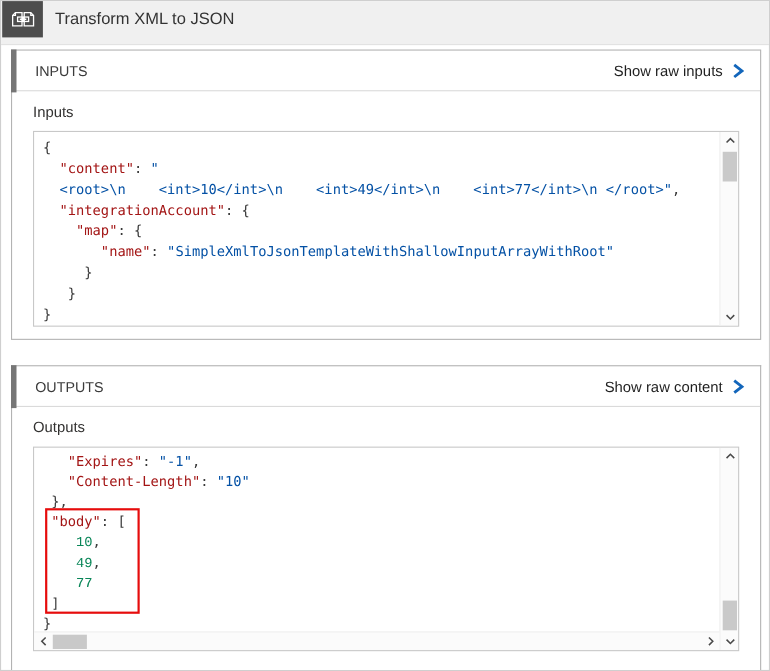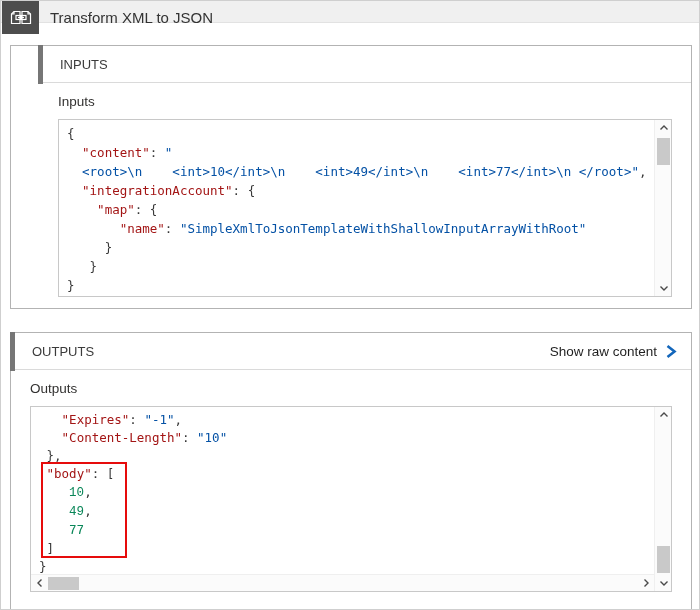--- a/index.html
+++ b/index.html
@@ -3,31 +3,31 @@
 <meta charset="utf-8">
 <style>
   * { margin:0; padding:0; box-sizing:border-box; }
   html,body { background:#fff; }
   body { font-family:"Liberation Sans", sans-serif; }
 
   #app { position:relative; width:700px; height:610px; background:#fff;
          border:1px solid #cfcfcf; overflow:hidden; }
 
   
-  .titlebar { position:absolute; left:0; top:0; width:698px; height:22px;
+  .titlebar { position:absolute; left:0; top:0; width:698px; height:40px;
               background:#f0f0f0; border-bottom:1px solid #e2e2e2; }
   .app-icon { position:absolute; left:1px; top:0; width:37px; height:33px;
               background:#4d4d4d; display:flex; align-items:center; justify-content:center; }
   .app-title { position:absolute; left:49px; top:0; height:33px; line-height:33px;
                font-size:15px; color:#333; }
 
   
   .section { position:absolute; left:9px; width:682px; background:#fff;
              border:1px solid #b3b3b3; }
-  #inputs-section  { top:44px;  height:264px;padding-left:28px; }
+  #inputs-section  { top:44px;  height:264px; }
   #outputs-section { top:331px; height:328px; border-bottom:2px solid #8a8a8a; }
 
   .sec-header { position:relative; height:37px; border-bottom:1px solid #dadada;
                 display:flex; align-items:center; padding:0 14px 0 21px; }
   .accent { position:absolute; left:-1px; top:-1px; width:5px; height:39px; background:#767676; }
   .sec-title { flex:1; font-size:13px; color:#3b3b3b; }
   .show-raw { display:flex; align-items:center; gap:8px; font-size:13.5px; color:#1f1f1f;
               cursor:pointer; }
 
   .sec-body { padding:11px 19px 0 19px; }
@@ -89,20 +89,26 @@
         </g>
       </svg>
     </div>
     <div class="app-title">Transform XML to JSON</div>
   </div>
 
   <div class="section" id="inputs-section">
     <div class="sec-header">
       <div class="accent"></div>
       <div class="sec-title">INPUTS</div>
+      <div class="show-raw">
+        <span>Show raw inputs</span>
+        <svg width="12" height="15" viewBox="0 0 12 15">
+          <path d="M2.5 2 L9.5 7.5 L2.5 13" fill="none" stroke="#1366bb" stroke-width="2.6"></path>
+        </svg>
+      </div>
     </div>
     <div class="sec-body">
       <div class="body-label">Inputs</div>
       <div class="code-box" id="inputs-code-box">
         <div class="code" id="inputs-code"><div class="cl"><span class="tk-p">{</span></div><div class="cl"><span class="tk-p">  </span><span class="tk-k">"content"</span><span class="tk-p">: </span><span class="tk-s">"</span></div><div class="cl"><span class="tk-s">  &lt;root&gt;\n    &lt;int&gt;10&lt;/int&gt;\n    &lt;int&gt;49&lt;/int&gt;\n    &lt;int&gt;77&lt;/int&gt;\n &lt;/root&gt;"</span><span class="tk-p">,</span></div><div class="cl"><span class="tk-p">  </span><span class="tk-k">"integrationAccount"</span><span class="tk-p">: {</span></div><div class="cl"><span class="tk-p">    </span><span class="tk-k">"map"</span><span class="tk-p">: {</span></div><div class="cl"><span class="tk-p">       </span><span class="tk-k">"name"</span><span class="tk-p">: </span><span class="tk-s">"SimpleXmlToJsonTemplateWithShallowInputArrayWithRoot"</span></div><div class="cl"><span class="tk-p">     }</span></div><div class="cl"><span class="tk-p">   }</span></div><div class="cl"><span class="tk-p">}</span></div></div>
         <div class="vscroll">
           <div class="sarrow up">
             <svg width="10" height="10" viewBox="0 0 10 10">
                 <path d="M1.5 6.5 L5 3 L8.5 6.5" fill="none" stroke="#4a4a4a" stroke-width="1.4"></path>
               </svg>

